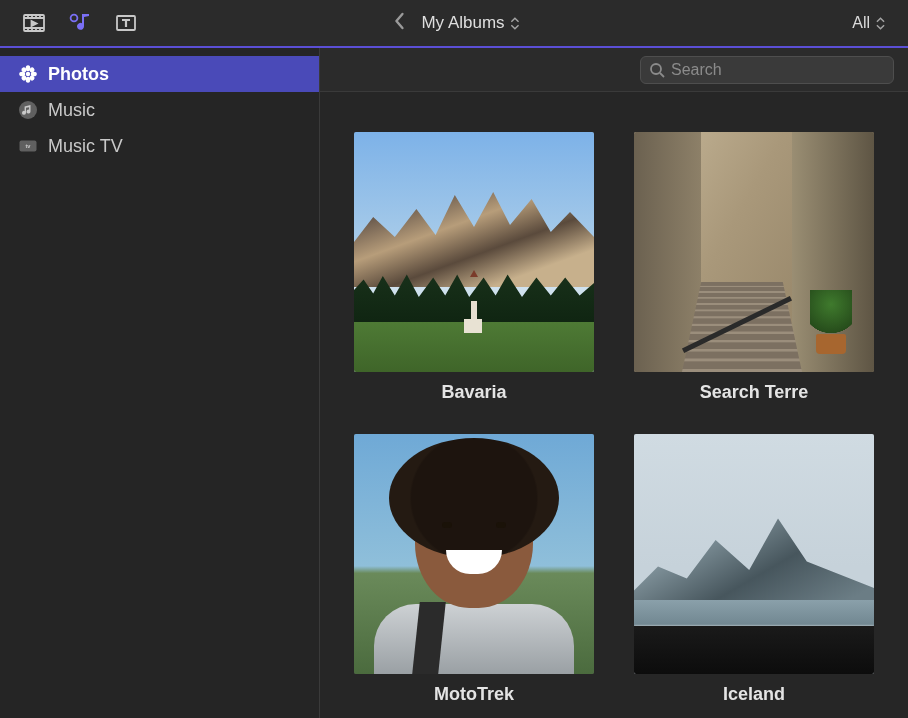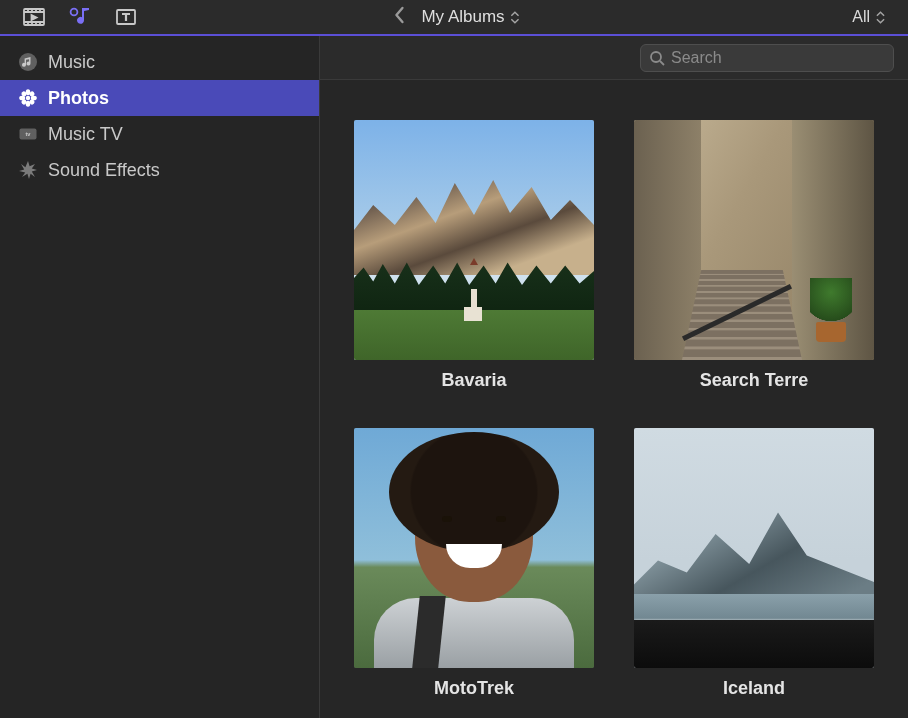--- a/index.html
+++ b/index.html
@@ -8,21 +8,21 @@
     height: 718px;
     background: #1e1e1e;
     font-family: -apple-system, "Helvetica Neue", Arial, sans-serif;
     overflow: hidden;
     color: #e8e8e8;
   }
   .window { display: flex; flex-direction: column; height: 100%; }
 
   
   .toolbar {
-    height: 36px;
+    height: 48px;
     background: #2b2b2b;
     border-bottom: 2px solid #5b4fd6;
     display: flex;
     align-items: center;
     position: relative;
   }
   .toolbar-left {
     display: flex;
     align-items: center;
     gap: 18px;
@@ -295,63 +295,55 @@
               <path d="M1 1l4 4 4-4" fill="none" stroke="currentColor" stroke-width="1.6"></path>
             </svg>
         </span>
       </span>
     </div>
   </div>
 
   <div class="body">
 
     <div class="sidebar">
-      <div class="sb-item">
-        <span class="sb-icon">
-          <svg viewBox="0 0 20 20" fill="currentColor">
-              <circle cx="10" cy="10" r="9" fill="#6b6b6b"></circle>
-              <path d="M12.5 5v6.6a2 2 0 1 1-1.4-1.9V7.2L8 7.8v5a2 2 0 1 1-1.4-1.9V6.5L12.5 5z" fill="#e6e6e6"></path>
-            </svg>
-        </span>
-        <span>Music</span>
-      </div>
       <div class="sb-item selected">
         <span class="sb-icon">
           <svg viewBox="0 0 20 20">
               <g fill="currentColor">
                 <circle cx="10" cy="10" r="2.2"></circle>
                 <ellipse cx="10" cy="4.2" rx="2.3" ry="3"></ellipse>
                 <ellipse cx="10" cy="15.8" rx="2.3" ry="3"></ellipse>
                 <ellipse cx="4.2" cy="10" rx="3" ry="2.3"></ellipse>
                 <ellipse cx="15.8" cy="10" rx="3" ry="2.3"></ellipse>
                 <ellipse cx="6" cy="6" rx="2.4" ry="2.6" transform="rotate(-45 6 6)"></ellipse>
                 <ellipse cx="14" cy="6" rx="2.4" ry="2.6" transform="rotate(45 14 6)"></ellipse>
                 <ellipse cx="6" cy="14" rx="2.4" ry="2.6" transform="rotate(45 6 14)"></ellipse>
                 <ellipse cx="14" cy="14" rx="2.4" ry="2.6" transform="rotate(-45 14 14)"></ellipse>
               </g>
             </svg>
         </span>
         <span>Photos</span>
       </div>
       <div class="sb-item">
         <span class="sb-icon">
+          <svg viewBox="0 0 20 20" fill="currentColor">
+              <circle cx="10" cy="10" r="9" fill="#6b6b6b"></circle>
+              <path d="M12.5 5v6.6a2 2 0 1 1-1.4-1.9V7.2L8 7.8v5a2 2 0 1 1-1.4-1.9V6.5L12.5 5z" fill="#e6e6e6"></path>
+            </svg>
+        </span>
+        <span>Music</span>
+      </div>
+      <div class="sb-item">
+        <span class="sb-icon">
           <svg viewBox="0 0 20 20">
               <rect x="1.5" y="4.5" width="17" height="11" rx="2" fill="#6b6b6b"></rect>
               <text x="10" y="12.4" text-anchor="middle" font-size="5.6" font-weight="700" fill="#e6e6e6" font-family="Arial">tv</text>
             </svg>
         </span>
         <span>Music TV</span>
-      </div>
-      <div class="sb-item">
-        <span class="sb-icon">
-          <svg viewBox="0 0 20 20" fill="#8a8a8a">
-              <path d="M10 1l1.6 5.2L17 4l-3.2 4.4L19 10l-5.2 1.6L17 17l-4.4-3.2L11 19l-1.6-5.2L4 17l3.2-4.4L1 11l5.2-1.6L3 4l4.4 3.2z"></path>
-            </svg>
-        </span>
-        <span>Sound Effects</span>
       </div>
     </div>
 
     <div class="content">
       <div class="search-row">
         <div class="search-field">
           <span class="search-glass">
             <svg viewBox="0 0 16 16" fill="none" stroke="currentColor" stroke-width="1.8">
                 <circle cx="7" cy="7" r="5"></circle>
                 <path d="M11 11l4 4"></path>

